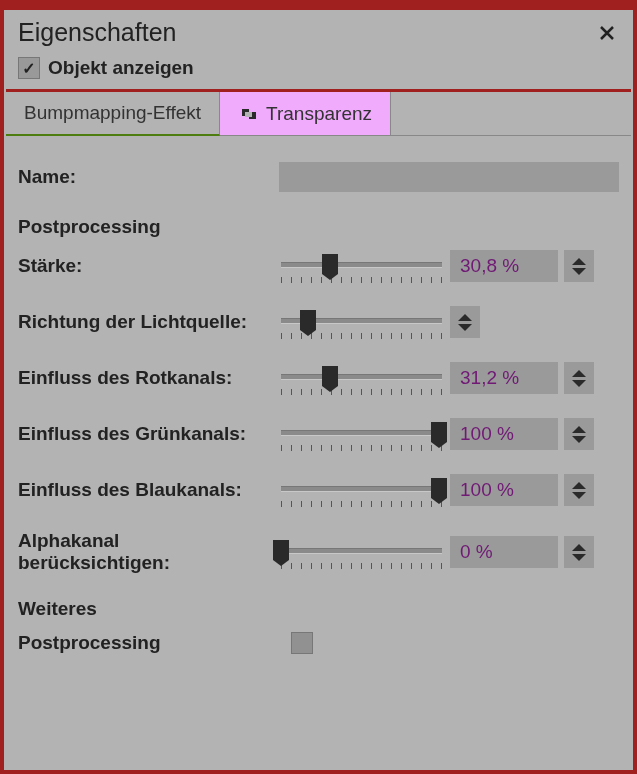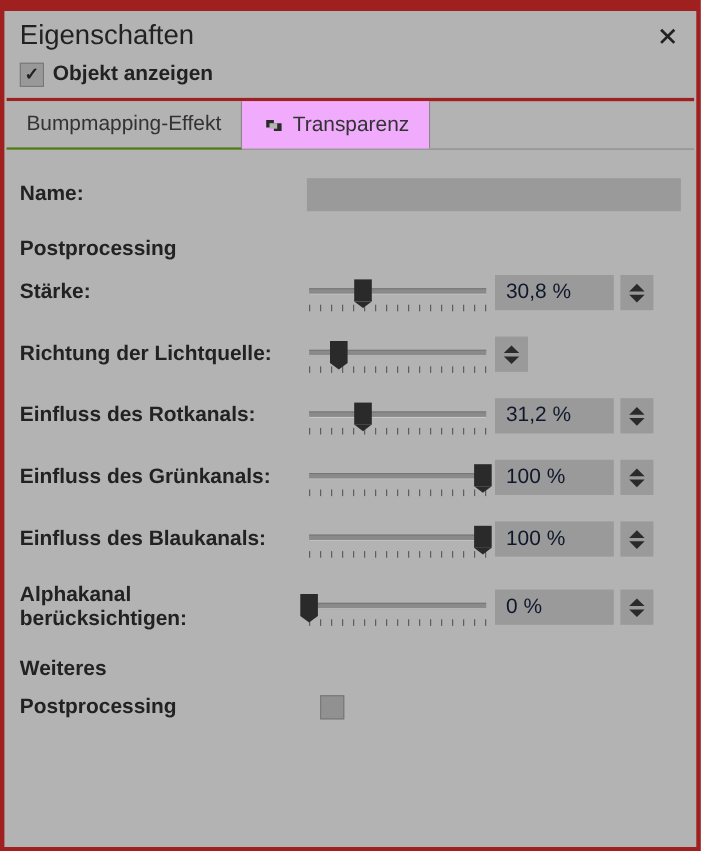--- a/index.html
+++ b/index.html
@@ -157,21 +157,21 @@
   }
   .ticks span{ width:1px; height:6px; background:#555; display:block;}
   .value-box {
     flex: 0 0 108px;
     height: 32px;
     background: #9a9a9a;
     display: flex;
     align-items: center;
     padding: 0 10px;
     font-size: 19px;
-    color: #0f172a;
+    color: #701a75;
   }
   .spinner {
     flex: 0 0 30px;
     height: 32px;
     background: #9a9a9a;
     display: flex;
     flex-direction: column;
     align-items: center;
     justify-content: center;
     gap: 3px;

